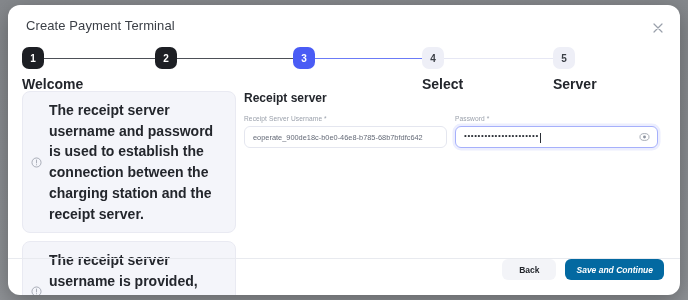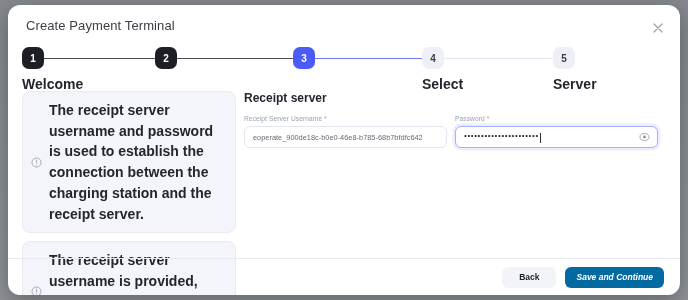--- a/index.html
+++ b/index.html
@@ -231,21 +231,20 @@
     height: 1px;
     background: #e8eaef;
   }
   .footer {
     position: absolute;
     left: 0;
     top: 254px;
     width: 672px;
     height: 36px;
     display: flex;
-    align-items: center;
     justify-content: flex-end;
     gap: 9px;
     padding-right: 16px;
   }
   .btn {
     height: 21px;
     border-radius: 6px;
     font-size: 8.5px;
     font-weight: bold;
     display: flex;

